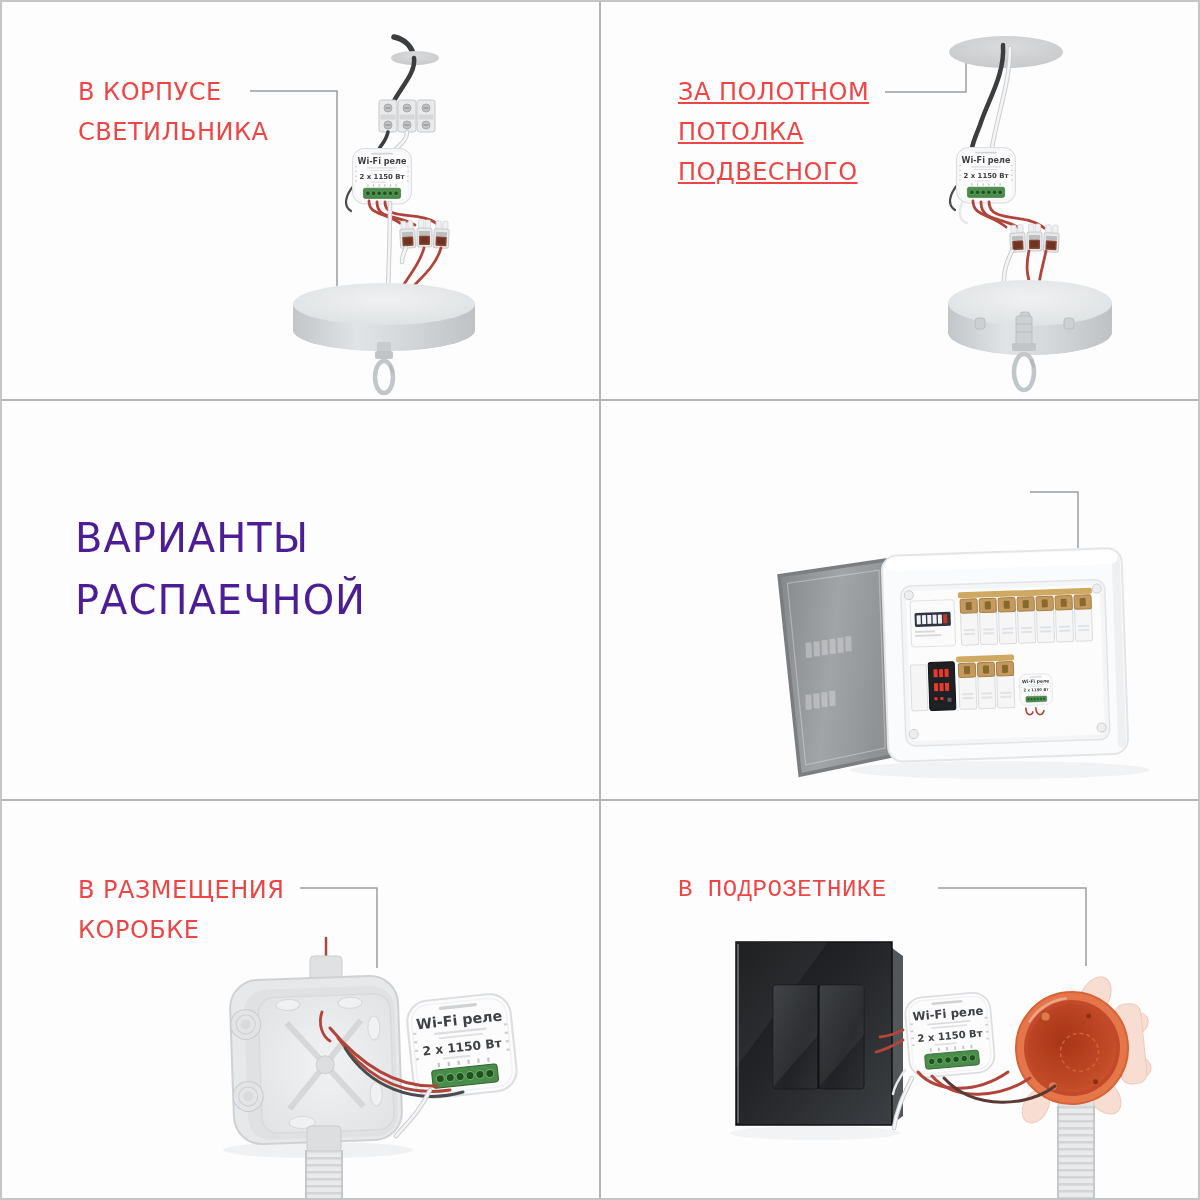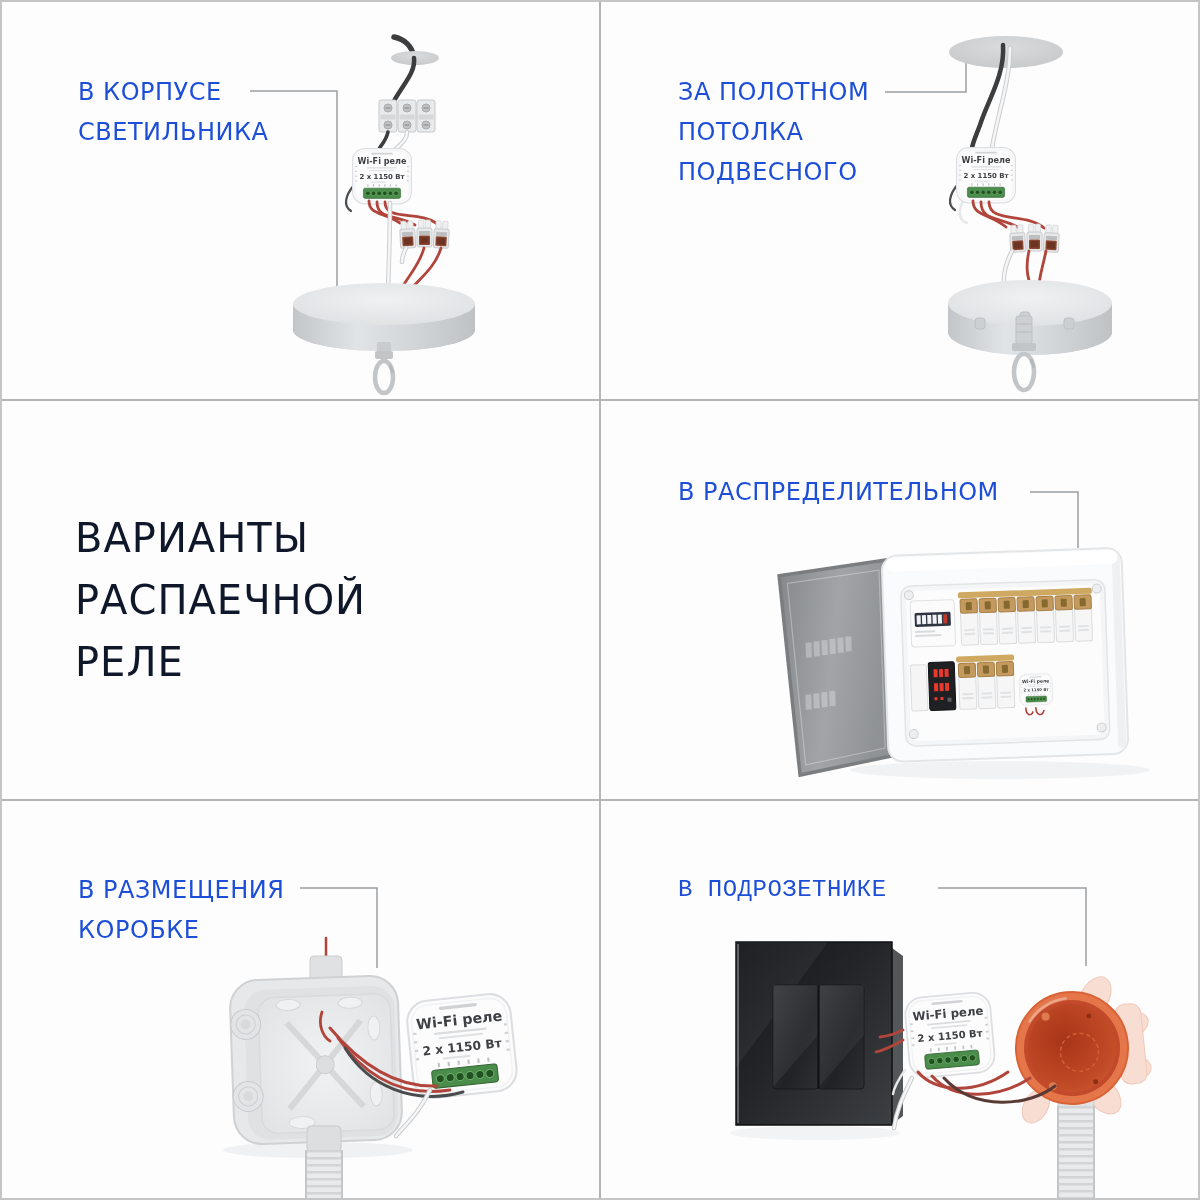--- a/index.html
+++ b/index.html
@@ -2,22 +2,22 @@
 <html><head>
 <meta charset="utf-8">
 <style>
   html,body{margin:0;padding:0;background:#ffffff;}
   .page{
     position:relative;width:1200px;height:1200px;background:#fdfdfe;
     font-family:"DejaVu Sans", sans-serif;overflow:hidden;
   }
   .scene{position:absolute;left:0;top:0;}
   .frame{position:absolute;left:0;top:0;right:0;bottom:0;border:2px solid #c3c5c7;pointer-events:none;}
-  .label{position:absolute;font-size:24px;line-height:40px;letter-spacing:0.5px;color:#1d4ed8;white-space:nowrap;}
-  .big-title{position:absolute;font-size:40px;line-height:62px;letter-spacing:1px;color:#0f172a;white-space:nowrap;}
+  .label{position:absolute;font-size:24px;line-height:40px;letter-spacing:0.5px;color:#ef4444;white-space:nowrap;}
+  .big-title{position:absolute;font-size:40px;line-height:62px;letter-spacing:1px;color:#4c1d95;white-space:nowrap;}
   svg text{font-family:"DejaVu Sans", sans-serif;}
 </style>
 </head>
 <body>
 
 <div class="page">
 
   <svg class="scene" width="1200" height="1200" viewBox="0 0 1200 1200">
     <defs>
       <radialGradient id="discTop" cx="50%" cy="40%" r="70%">
@@ -545,34 +545,32 @@
         <path d="M905,1070 C898,1080 894,1088 893,1094" stroke="#e7e8ea" stroke-width="2.4"></path>
       </g>
     </g>
   </svg>
 
   <div class="label" style="left:78px;top:72px;">
     <div>В КОРПУСЕ</div>
     <div>СВЕТИЛЬНИКА</div>
   </div>
 
-  <div class="label" style="left:678px;top:72px;">
+  <div class="label" style="left:678px;top:72px;text-decoration:underline;">
     <div>ЗА ПОЛОТНОМ</div>
     <div>ПОТОЛКА</div>
     <div>ПОДВЕСНОГО</div>
   </div>
 
   <div class="big-title" style="left:75px;top:507px;">
     <div>ВАРИАНТЫ</div>
     <div>РАСПАЕЧНОЙ</div>
-    <div>РЕЛЕ</div>
   </div>
 
   <div class="label" style="left:678px;top:472px;">
-    <div>В РАСПРЕДЕЛИТЕЛЬНОМ</div>
   </div>
 
   <div class="label" style="left:78px;top:870px;">
     <div>В РАЗМЕЩЕНИЯ</div>
     <div>КОРОБКЕ</div>
   </div>
 
   <div class="label" style="left:678px;top:870px;font-family:Liberation Mono, monospace;">
     <div>В ПОДРОЗЕТНИКЕ</div>
   </div>

